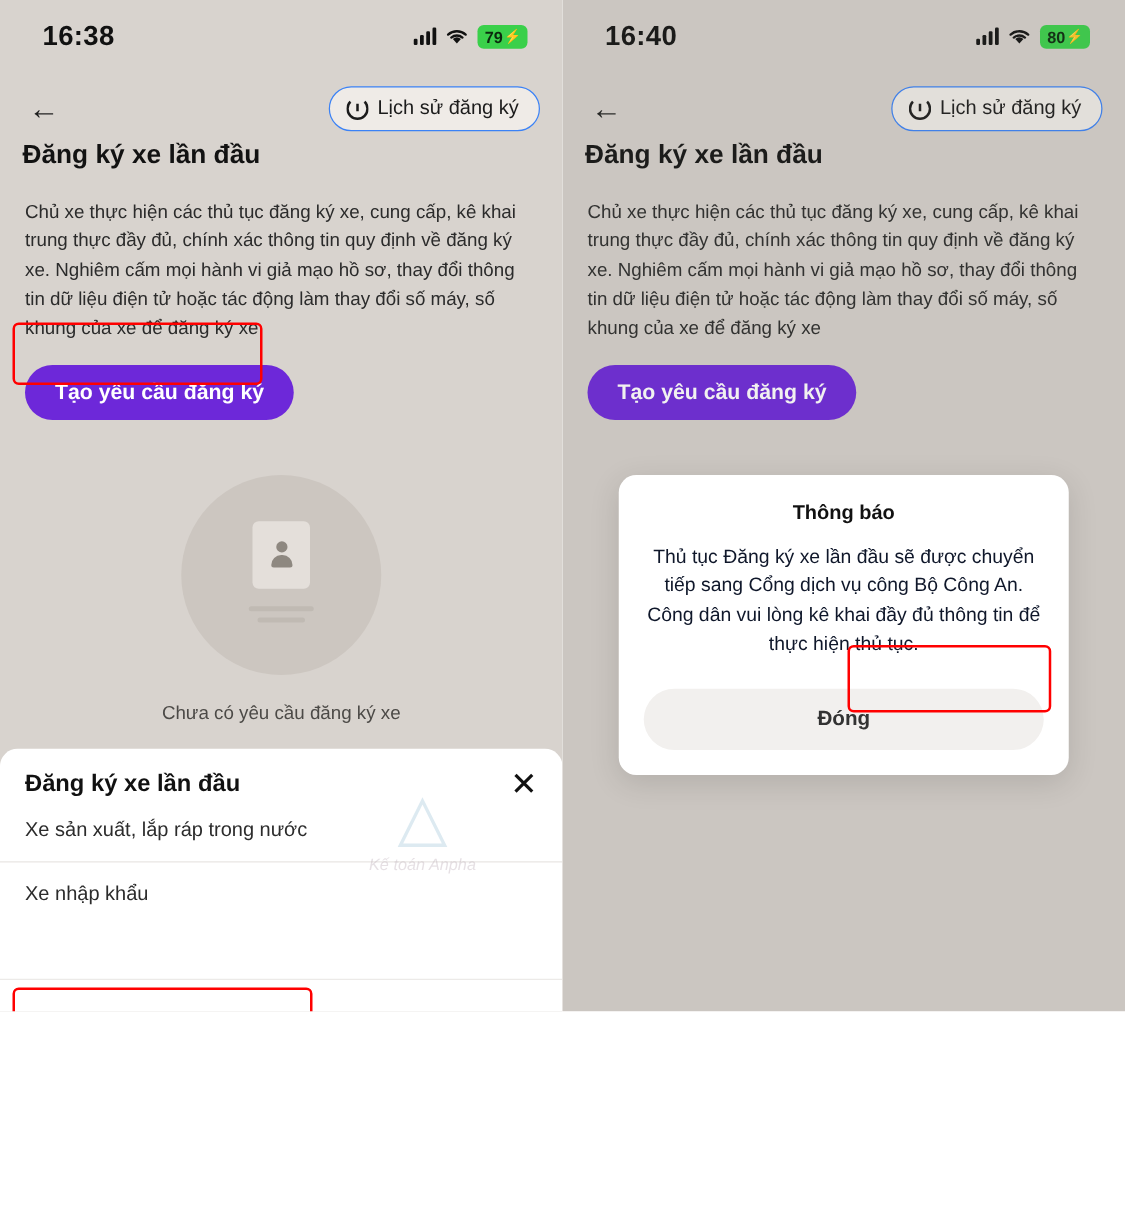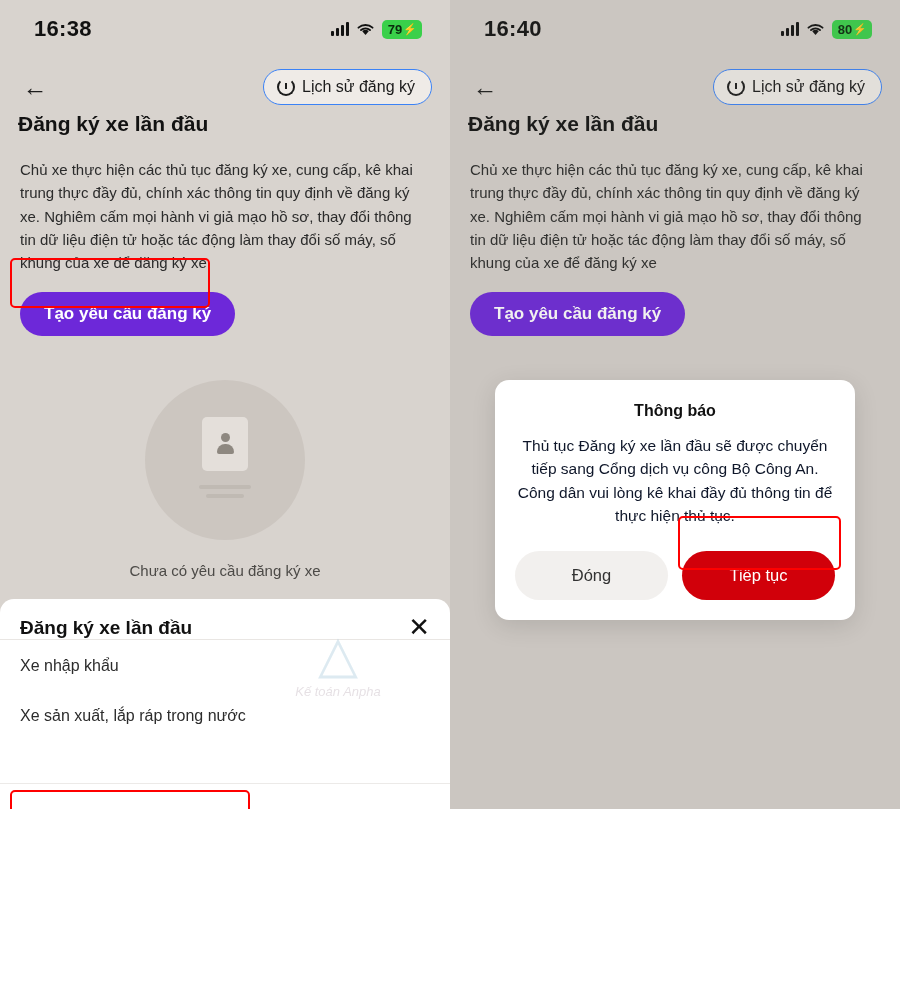--- a/index.html
+++ b/index.html
@@ -283,21 +283,21 @@
     margin-top: 24px;
     display: flex;
     gap: 14px;
   }
   .dlg-btn {
     flex: 1;
     border-radius: 26px;
     text-align: center;
     padding: 15px 0;
     font-size: 16.5px;
-    font-weight: normal;
+    font-weight: bold;
   }
   .dlg-btn.secondary {
     background: #f2f0ee;
     color: #333;
   }
   .dlg-btn.primary {
     background: #d1000a;
     color: #fff;
   }
   .divider-v {
@@ -362,22 +362,22 @@
         </div>
       </div>
       <div class="empty-text">Chưa có yêu cầu đăng ký xe</div>
     </div>
 
     <div class="sheet">
       <div class="sheet-head">
         <div class="sheet-title">Đăng ký xe lần đầu</div>
         <div class="sheet-close">✕</div>
       </div>
+      <div class="sheet-opt">Xe sản xuất, lắp ráp trong nước</div>
       <div class="sheet-opt divider">Xe nhập khẩu</div>
-      <div class="sheet-opt">Xe sản xuất, lắp ráp trong nước</div>
       <div class="sheet-watermark">
         <div class="wm-logo">△</div>
         <div class="wm-text">Kế toán Anpha</div>
       </div>
       <div class="sheet-bottombar"></div>
     </div>
     <div class="highlight-box" style="left:10px; top:790px; width:240px; height:148px;"></div>
   </div>
 
   <div class="divider-v"></div>
@@ -420,19 +420,18 @@
       <button class="cta">Tạo yêu cầu đăng ký</button>
     </div>
 
     <div class="dim"></div>
 
     <div class="dialog">
       <div class="dialog-title">Thông báo</div>
       <div class="dialog-body">Thủ tục Đăng ký xe lần đầu sẽ được chuyển tiếp sang Cổng dịch vụ công Bộ Công An. Công dân vui lòng kê khai đầy đủ thông tin để thực hiện thủ tục.</div>
       <div class="dialog-actions">
         <div class="dlg-btn secondary">Đóng</div>
-        <div class="dlg-btn primary">Tiếp tục</div>
       </div>
     </div>
     <div class="highlight-box" style="left:228px; top:516px; width:163px; height:54px;"></div>
   </div>
 
 </div>
 
 </body></html>

